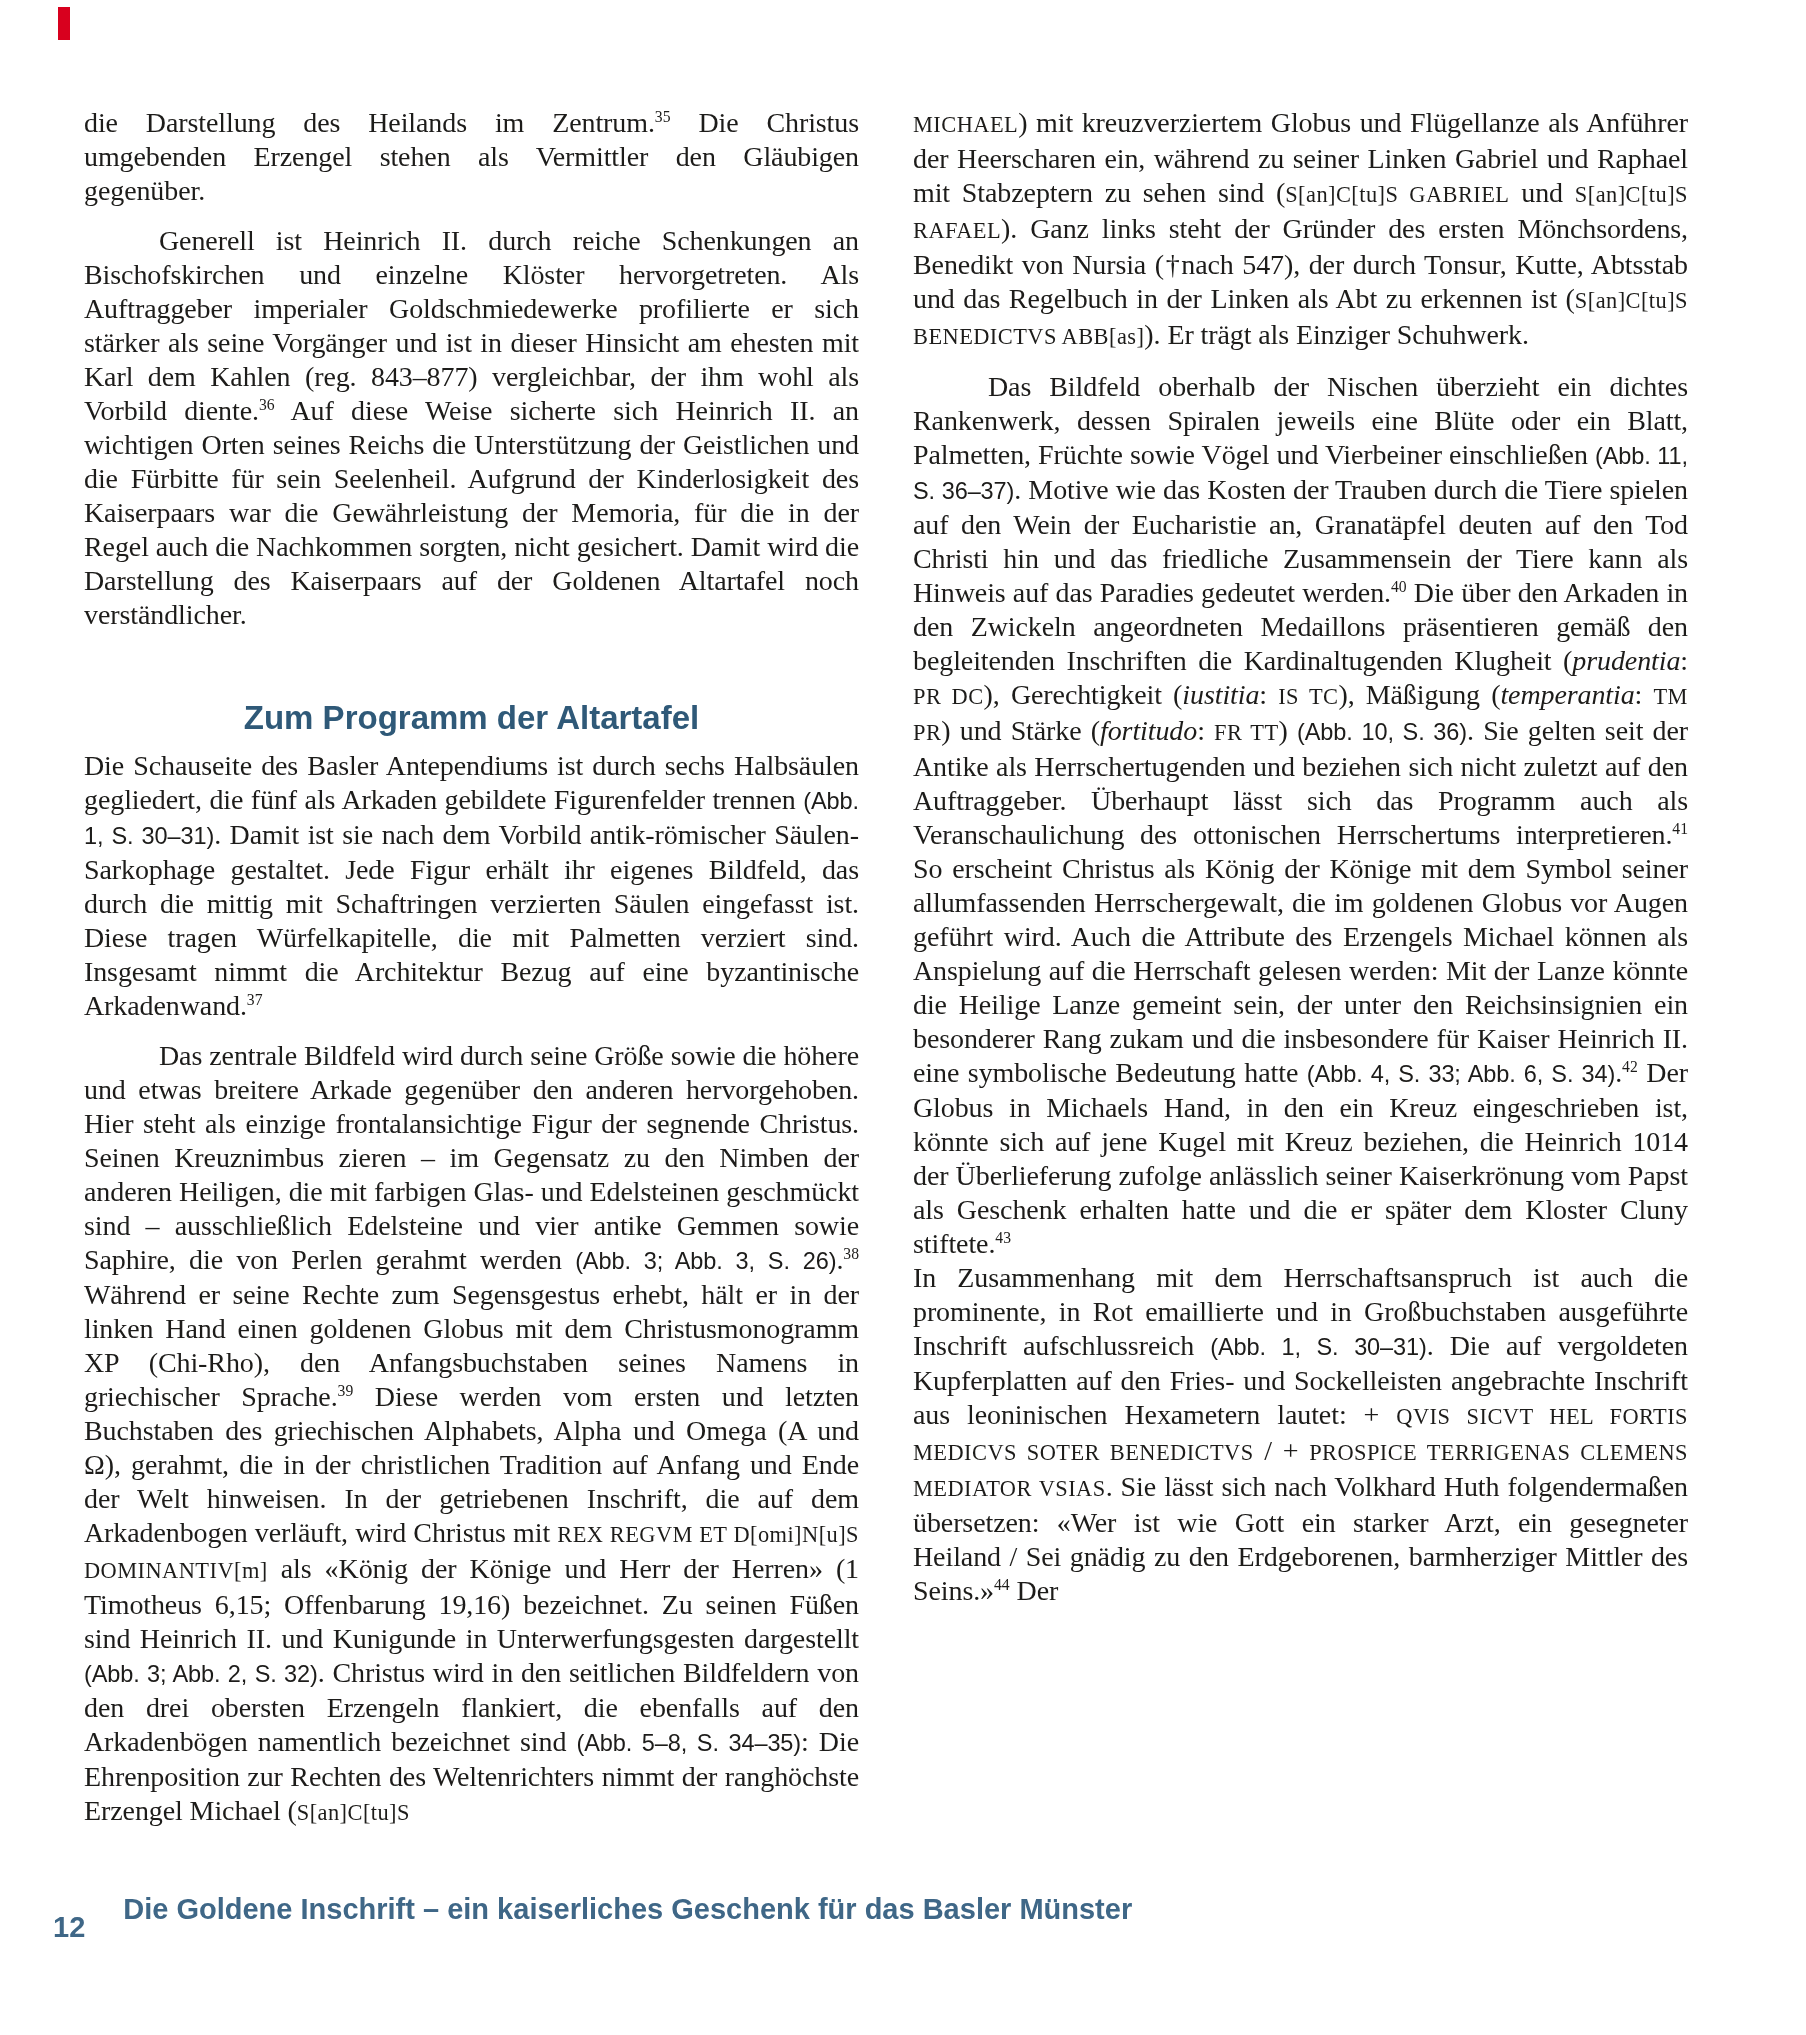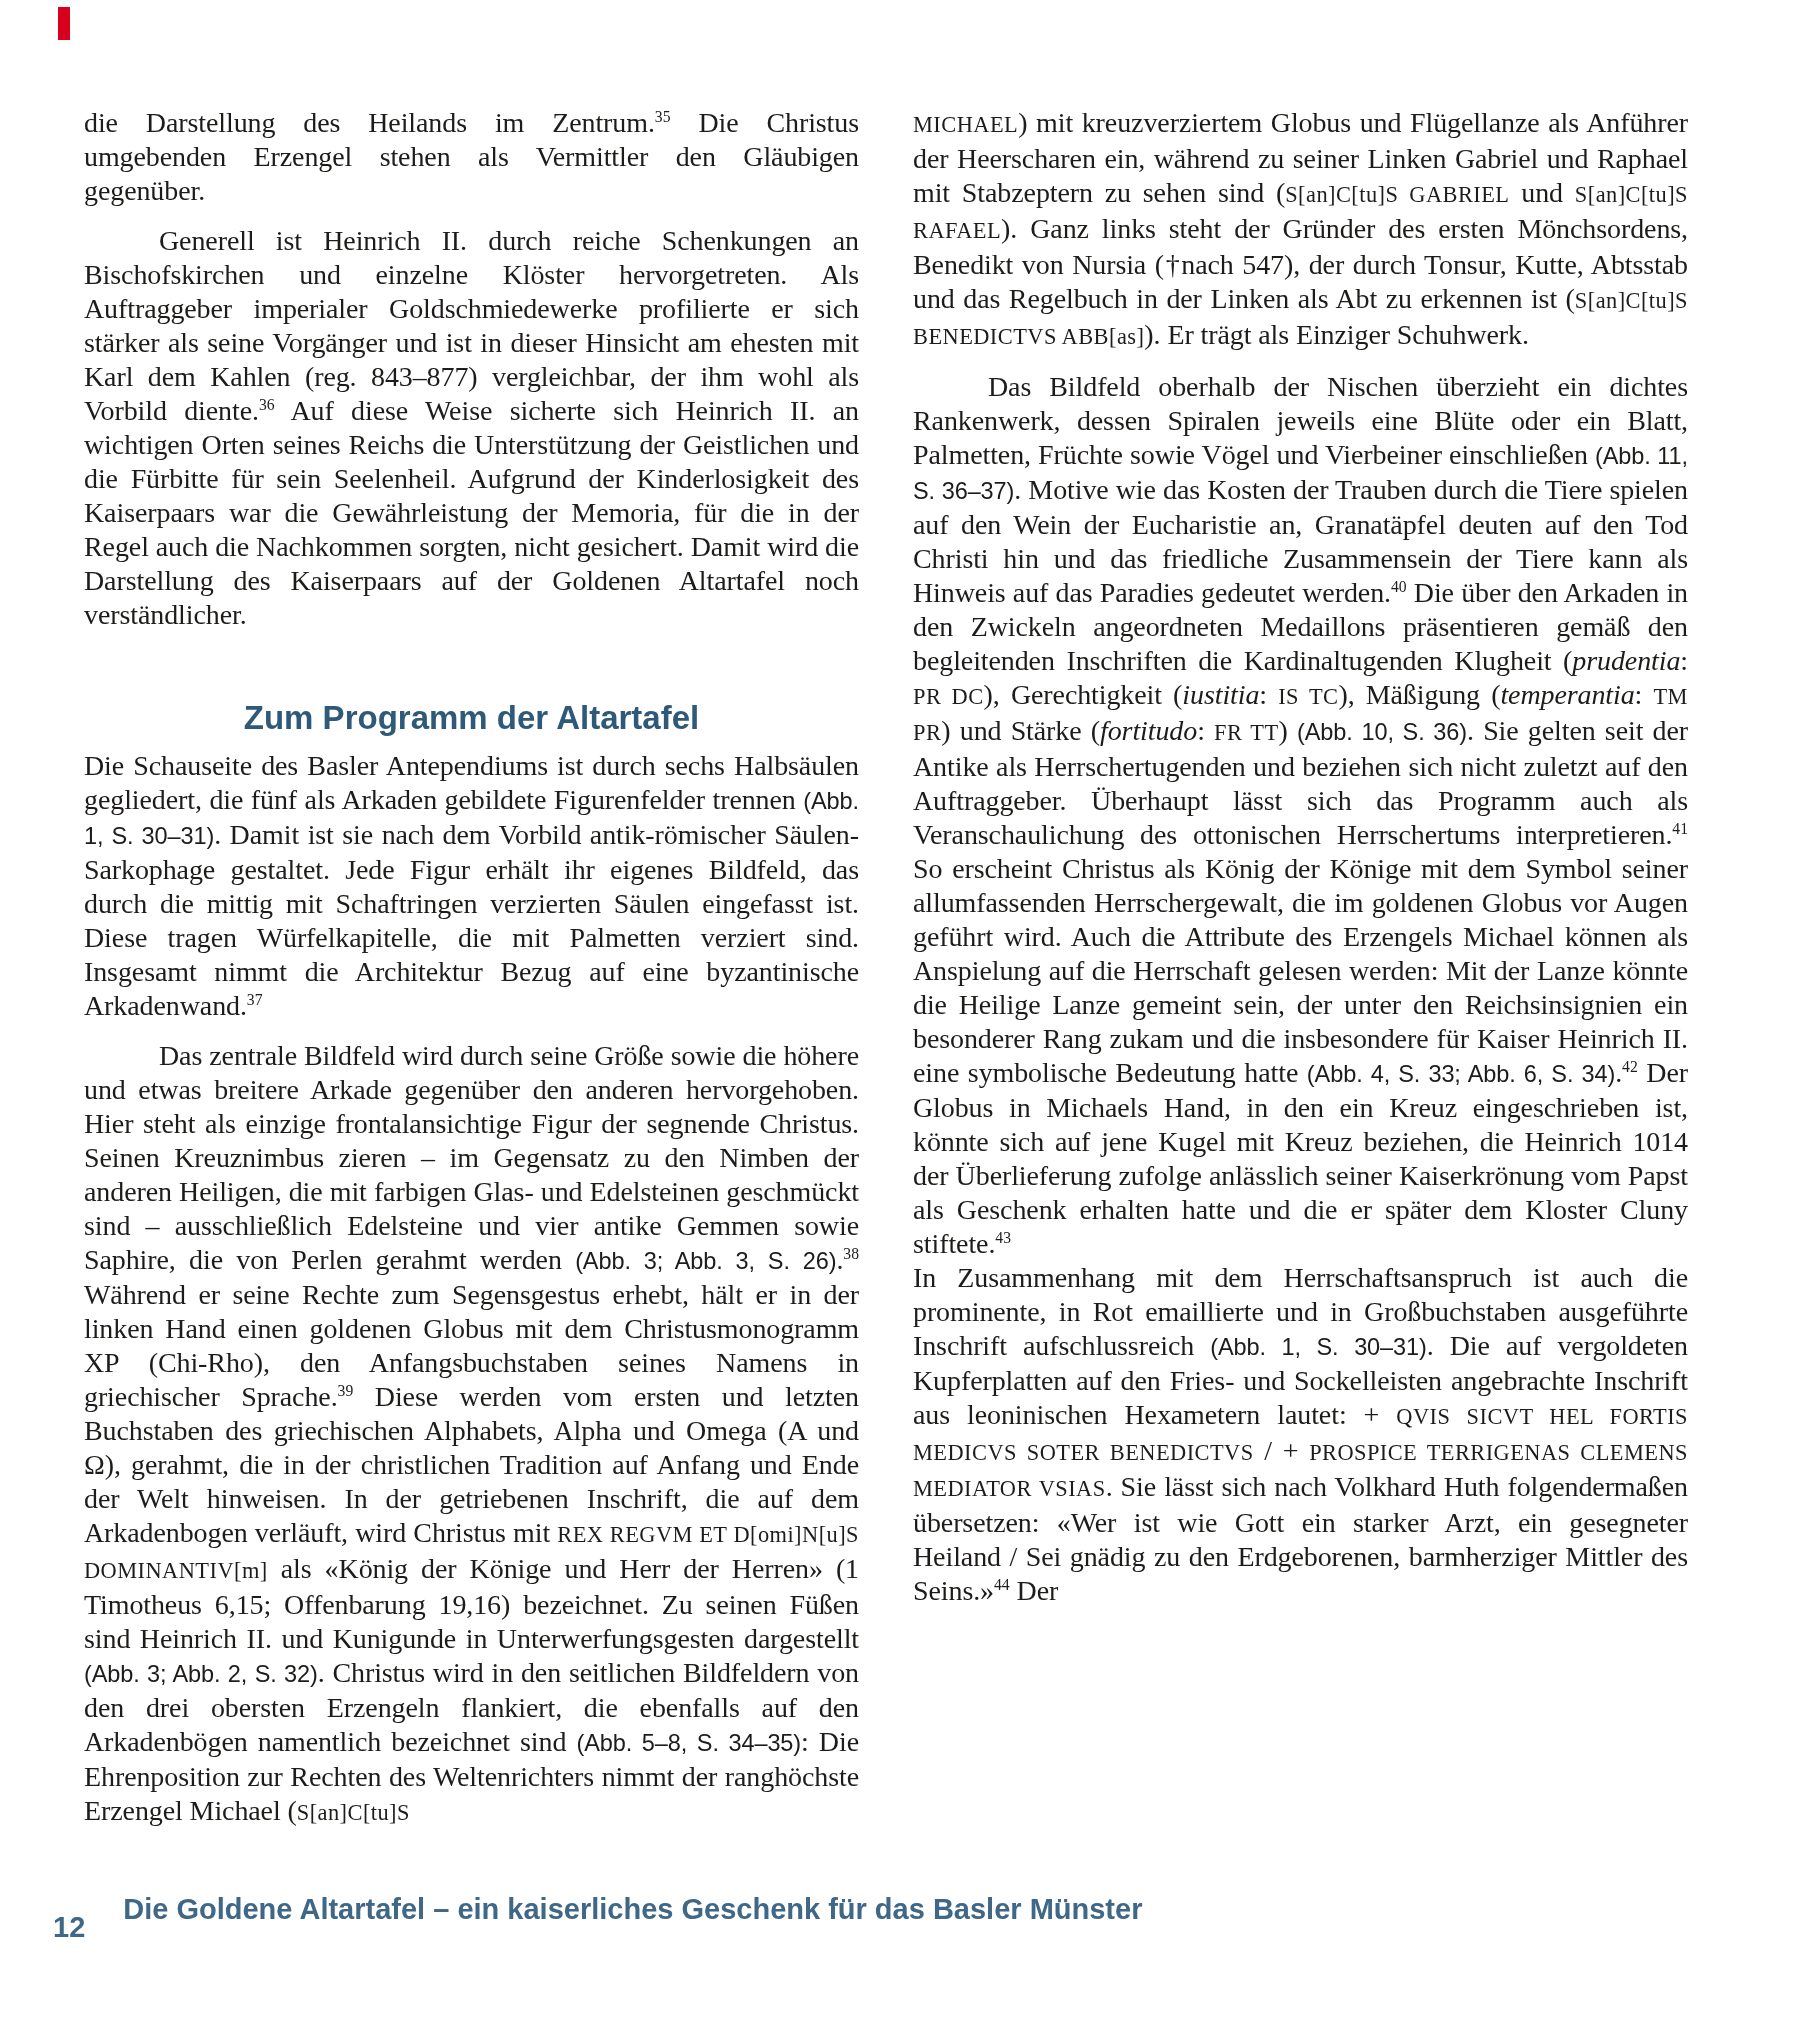--- a/index.html
+++ b/index.html
@@ -80,15 +80,15 @@
     </div>
   <div class="col">
       <p><span class="caps">MICHAEL</span>) mit kreuzverziertem Globus und Flügellanze als Anführer der Heerscharen ein, während zu seiner Linken Gabriel und Raphael mit Stabzeptern zu sehen sind (<span class="caps">S[an]C[tu]S GABRIEL</span> und <span class="caps">S[an]C[tu]S RAFAEL</span>). Ganz links steht der Gründer des ersten Mönchsordens, Benedikt von Nursia (†nach 547), der durch Tonsur, Kutte, Abtsstab und das Regelbuch in der Linken als Abt zu erkennen ist (<span class="caps">S[an]C[tu]S BENEDICTVS ABB[as]</span>). Er trägt als Einziger Schuhwerk.</p>
       <p class="indent">Das Bildfeld oberhalb der Nischen überzieht ein dichtes Rankenwerk, dessen Spiralen jeweils eine Blüte oder ein Blatt, Palmetten, Früchte sowie Vögel und Vierbeiner einschließen <span class="ref">(Abb. 11, S. 36–37)</span>. Motive wie das Kosten der Trauben durch die Tiere spielen auf den Wein der Eucharistie an, Granatäpfel deuten auf den Tod Christi hin und das friedliche Zusammensein der Tiere kann als Hinweis auf das Paradies gedeutet werden.<sup class="sup">40</sup> Die über den Arkaden in den Zwickeln angeordneten Medaillons präsentieren gemäß den begleitenden Inschriften die Kardinaltugenden Klugheit (<em class="em">prudentia</em>: <span class="caps">PR DC</span>), Gerechtigkeit (<em class="em">iustitia</em>: <span class="caps">IS TC</span>), Mäßigung (<em class="em">temperantia</em>: <span class="caps">TM PR</span>) und Stärke (<em class="em">fortitudo</em>: <span class="caps">FR TT</span>) <span class="ref">(Abb. 10, S. 36)</span>. Sie gelten seit der Antike als Herrschertugenden und beziehen sich nicht zuletzt auf den Auftraggeber. Überhaupt lässt sich das Programm auch als Veranschaulichung des ottonischen Herrschertums interpretieren.<sup class="sup">41</sup> So erscheint Christus als König der Könige mit dem Symbol seiner allumfassenden Herrschergewalt, die im goldenen Globus vor Augen geführt wird. Auch die Attribute des Erzengels Michael können als Anspielung auf die Herrschaft gelesen werden: Mit der Lanze könnte die Heilige Lanze gemeint sein, der unter den Reichsinsignien ein besonderer Rang zukam und die insbesondere für Kaiser Heinrich II. eine symbolische Bedeutung hatte <span class="ref">(Abb. 4, S. 33; Abb. 6, S. 34)</span>.<sup class="sup">42</sup> Der Globus in Michaels Hand, in den ein Kreuz eingeschrieben ist, könnte sich auf jene Kugel mit Kreuz beziehen, die Heinrich 1014 der Überlieferung zufolge anlässlich seiner Kaiserkrönung vom Papst als Geschenk erhalten hatte und die er später dem Kloster Cluny stiftete.<sup class="sup">43</sup></p>
       <p>In Zusammenhang mit dem Herrschaftsanspruch ist auch die prominente, in Rot emaillierte und in Großbuchstaben ausgeführte Inschrift aufschlussreich <span class="ref">(Abb. 1, S. 30–31)</span>. Die auf vergoldeten Kupferplatten auf den Fries- und Sockelleisten angebrachte Inschrift aus leoninischen Hexametern lautet: + <span class="caps">QVIS SICVT HEL FORTIS MEDICVS SOTER BENEDICTVS</span> / + <span class="caps">PROSPICE TERRIGENAS CLEMENS MEDIATOR VSIAS</span>. Sie lässt sich nach Volkhard Huth folgendermaßen übersetzen: «Wer ist wie Gott ein starker Arzt, ein gesegneter Heiland / Sei gnädig zu den Erdgeborenen, barmherziger Mittler des Seins.»<sup class="sup">44</sup> Der</p>
     </div>
 </div>
 
 <div class="footer">
   <span class="pagenum">12</span>
-  <span class="title">Die Goldene Altartafel – ein kaiserliches Geschenk für das Basler Münster</span>
+  <span class="title">Die Goldene Inschrift – ein kaiserliches Geschenk für das Basler Münster</span>
 </div>
 
 
 </body></html>

